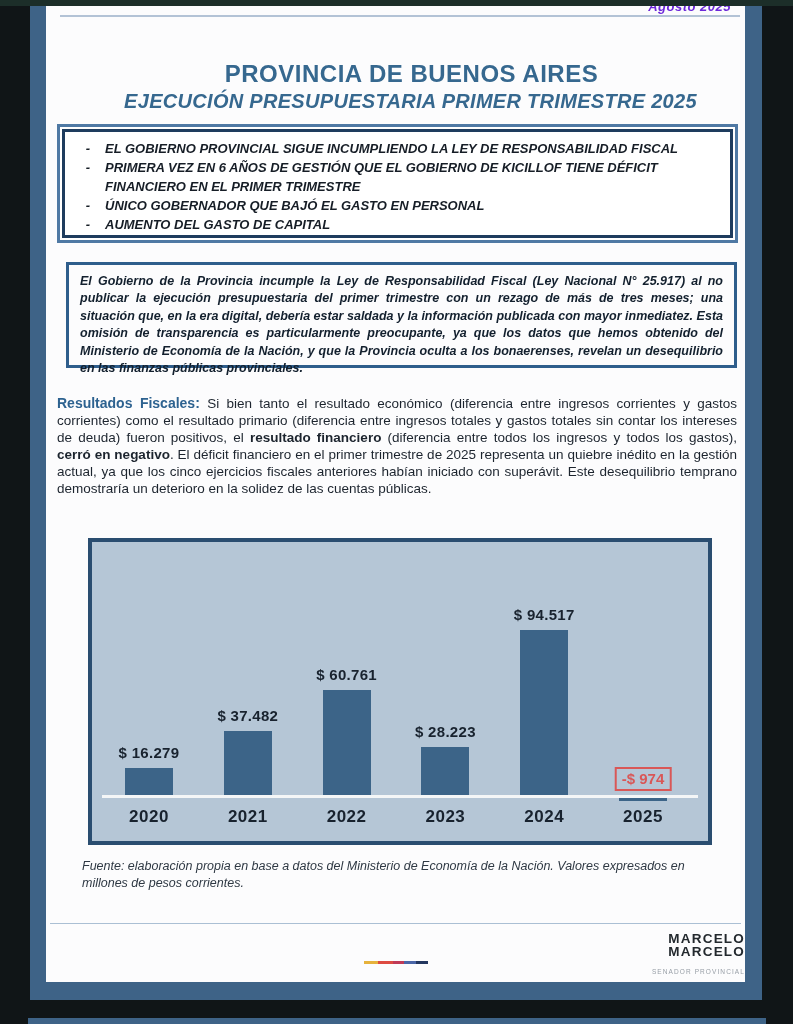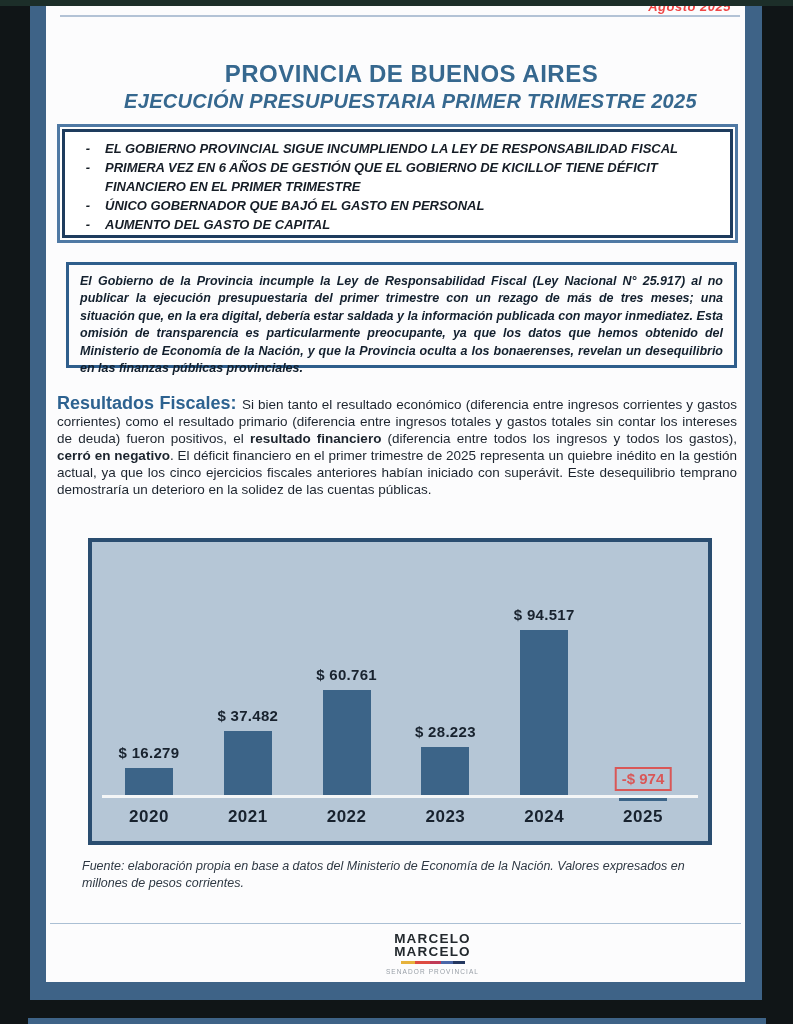--- a/index.html
+++ b/index.html
@@ -4,21 +4,21 @@
 <style>
   html,body{margin:0;padding:0;background:#101517;}
   .stage{position:relative;width:793px;height:1024px;background:#101517;overflow:hidden;
          font-family:"Liberation Sans",sans-serif;}
   .top-strip{position:absolute;left:0;top:0;width:793px;height:6px;background:#1c2e29;z-index:30;}
   .next-strip{position:absolute;left:28px;top:1018px;width:738px;height:6px;background:#3e6387;z-index:5;}
   .frame{position:absolute;left:30px;top:-12px;width:732px;height:1012px;background:#3e6387;}
   .page{position:absolute;left:16px;top:18px;width:699px;height:976px;background:#fcfcfd;overflow:hidden;}
 
   .date{position:absolute;top:-7px;right:14px;font-size:13px;font-weight:bold;font-style:italic;
-        color:#ef4444;letter-spacing:.5px;margin-left:8px;}
+        color:#6d28d9;letter-spacing:.5px;margin-left:8px;}
   .top-rule{position:absolute;left:14px;top:9px;width:680px;height:2px;background:#b3c3d6;}
 
   .title{position:absolute;left:0;top:38px;width:100%;text-align:center;margin:16px;
          font-size:24px;font-weight:bold;color:#36688f;letter-spacing:.5px;}
   .subtitle{position:absolute;left:0;top:69px;width:100%;text-align:center;margin:15px;
             font-size:20px;font-weight:bold;font-style:italic;color:#36688f;letter-spacing:.3px;}
 
   .hl-outer{position:absolute;left:11px;top:118px;width:681px;height:119px;box-sizing:border-box;
             border:3px solid #4f79a4;background:#ffffff;padding:2px;}
   .hl-inner{border:3px solid #1e3c5e;height:100%;box-sizing:border-box;padding:7px 10px 4px 6px;}
@@ -26,42 +26,42 @@
   .bullet-marker{flex:none;width:34px;text-align:center;}
   .bullet-text{flex:1;}
 
   .intro{position:absolute;left:20px;top:256px;width:671px;height:106px;box-sizing:border-box;
          border:3px solid #2f5e8c;padding:8px 11px;}
   .intro p{margin:0;font-size:12.5px;font-weight:bold;font-style:italic;color:#13202e;
            line-height:17.4px;text-align:justify;}
 
   .fiscal{position:absolute;left:11px;top:389px;width:680px;margin:0;font-size:13.5px;
           color:#1c242e;line-height:17px;text-align:justify;}
-  .seg-heading{color:#2d6290;font-weight:bold;font-size:18px;}
+  .seg-heading{color:#2d6290;font-weight:bold;font-size:14px;}
   .seg-bold{font-weight:bold;}
 
   .chart{position:absolute;left:42px;top:532px;width:624px;height:307px;box-sizing:border-box;
          background:#b5c6d6;border:4px solid #2a4d70;}
   .chart-title{position:absolute;left:0;top:10px;width:100%;text-align:center;
                font-size:21px;font-weight:bold;color:#1c2836;letter-spacing:.2px;}
   .plot{position:absolute;left:0;top:0;right:0;bottom:0;}
   .bar{position:absolute;background:#3c6488;}
   .baseline{position:absolute;left:10px;right:10px;top:253px;height:3px;background:#f4f6f7;}
   .val-label{position:absolute;transform:translateX(-50%);font-size:15px;font-weight:bold;
              color:#18222e;white-space:nowrap;letter-spacing:.3px;}
   .year-label{position:absolute;transform:translateX(-50%);font-size:17px;font-weight:bold;
               color:#18222e;letter-spacing:.5px;}
   .neg-badge{position:absolute;transform:translateX(-50%);font-size:15px;font-weight:bold;
              color:#d95757;border:2px solid #d95757;padding:0 5px;line-height:20px;white-space:nowrap;}
 
   .source{position:absolute;left:36px;top:852px;width:640px;margin:0;font-size:12.5px;
           font-style:italic;color:#2f3944;line-height:17px;}
 
   .footer-rule{position:absolute;left:4px;top:917px;width:691px;height:1px;background:#aabfd4;}
-  .logo{position:absolute;left:0;top:926px;width:100%;text-align:center;padding-left:37px;}
+  .logo{position:absolute;left:0;top:926px;width:100%;text-align:right;}
   .logo-name{font-size:13.5px;font-weight:bold;color:#23292e;letter-spacing:1.2px;line-height:13px;}
   .logo-bar{width:64px;height:3px;margin:3px auto 4px;
             background:linear-gradient(to right,#e6b23c 0 22%,#dd4b41 22% 45%,#c03a57 45% 62%,#4a66a8 62% 82%,#23375f 82% 100%);}
   .logo-sub{font-size:6.5px;color:#979ea6;letter-spacing:1.1px;}
 </style>
 </head>
 <body>
 
 <div class="stage">
   <div class="frame">

